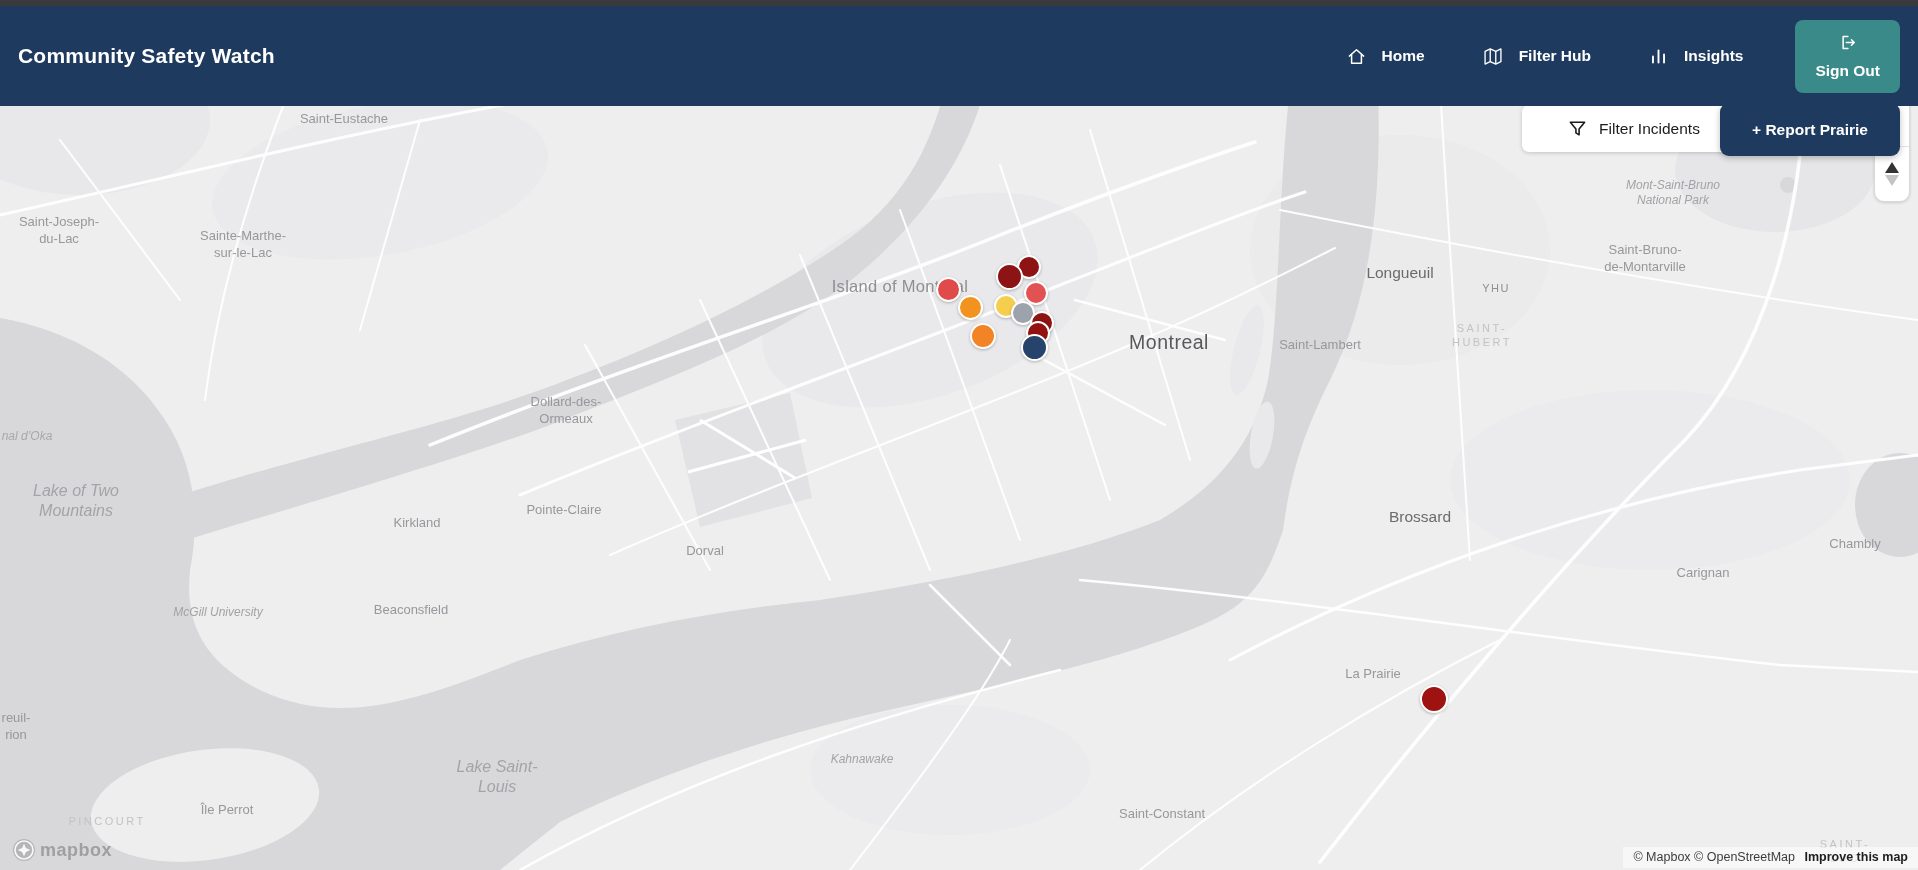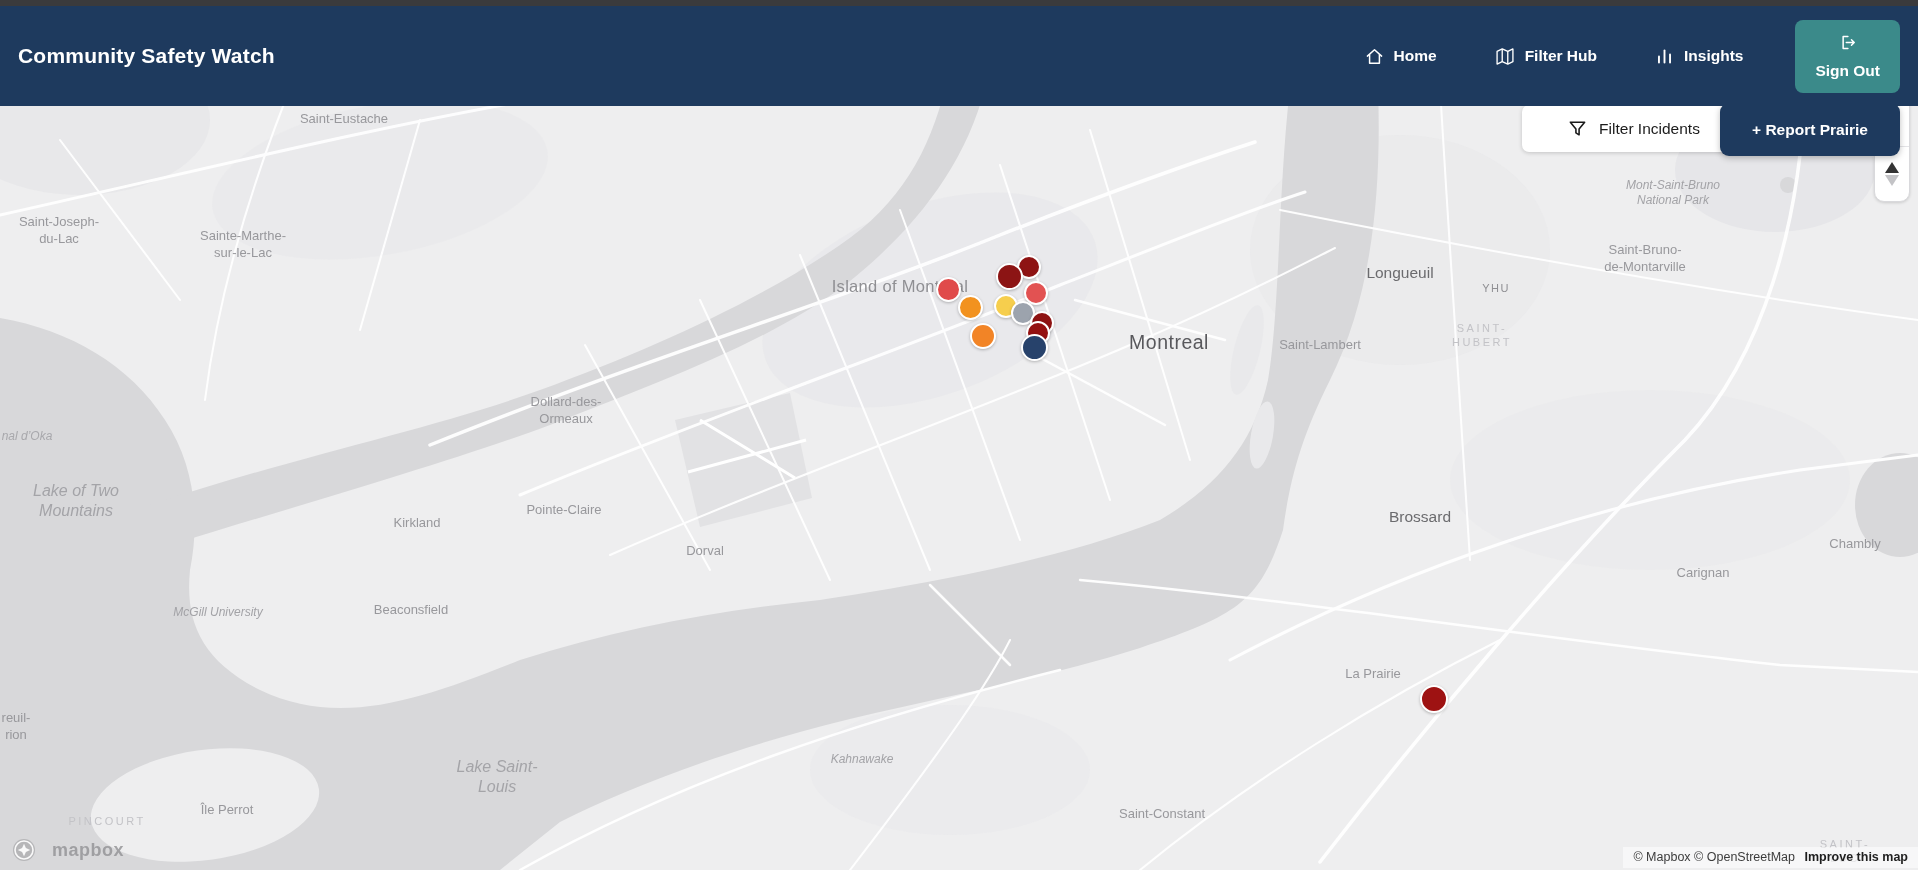--- a/index.html
+++ b/index.html
@@ -4,21 +4,21 @@
 <style>
   html,body{margin:0;padding:0;background:#e9e9ea;}
   #app{position:relative;width:1918px;height:870px;overflow:hidden;font-family:"Liberation Sans",sans-serif;}
 
   
   #top-strip{position:absolute;left:0;top:0;width:100%;height:6px;background:#3a3a3c;z-index:30;}
   #header{position:absolute;left:0;top:6px;width:100%;height:100px;background:#1e3a5e;z-index:25;
           display:flex;align-items:center;justify-content:space-between;box-sizing:border-box;padding:0 16px 0 18px;}
   #app-title{color:#fff;font-size:21px;font-weight:bold;letter-spacing:.2px;}
   #nav{display:flex;align-items:center;gap:58px;margin-right:2px;}
-  .nav-item{display:flex;align-items:flex-start;gap:10px;color:#fff;font-size:15.5px;font-weight:600;cursor:pointer;}
+  .nav-item{display:flex;align-items:flex-start;gap:16px;color:#fff;font-size:15.5px;font-weight:600;cursor:pointer;}
   .nav-item svg{display:block;}
   #signout-btn{display:flex;align-items:center;gap:10px;background:#3b8a8a;color:#fff;border:none;
                font-family:"Liberation Sans",sans-serif;font-size:15.5px;font-weight:bold;
                padding:13px 20px;border-radius:8px;cursor:pointer;margin-left:-6px;flex-direction:column;}
 
   
   #map-canvas{position:absolute;left:0;top:0;z-index:1;}
   #label-layer,#marker-layer{position:absolute;left:0;top:0;width:1918px;height:870px;pointer-events:none;}
   #label-layer{z-index:3;} #marker-layer{z-index:4;}
 
@@ -53,21 +53,21 @@
   #nav-control .seg{flex:1;display:flex;align-items:center;justify-content:center;cursor:pointer;}
   #nav-control .seg + .seg{border-top:1px solid #e4e4e7;}
   #zoom-in-glyph{font-size:19px;color:#333;font-weight:bold;line-height:1;}
   .compass-up{width:0;height:0;border-left:7px solid transparent;border-right:7px solid transparent;border-bottom:11px solid #333;}
   .compass-down{width:0;height:0;border-left:7px solid transparent;border-right:7px solid transparent;border-top:11px solid #c3c3c6;margin-top:2px;}
 
   
   #attribution{position:absolute;right:0;bottom:2px;z-index:12;background:rgba(255,255,255,.55);
                padding:3px 10px 4px 10px;font-size:12.5px;color:#3c3c3c;white-space:nowrap;}
   #attribution .improve{font-weight:bold;color:#1f1f1f;margin-left:6px;}
-  #mapbox-logo{position:absolute;left:12px;bottom:8px;z-index:12;display:flex;align-items:center;gap:16px;opacity:.85;}
+  #mapbox-logo{position:absolute;left:12px;bottom:8px;z-index:12;display:flex;align-items:center;gap:4px;opacity:.85;}
   #mapbox-logo .word{font-size:18px;font-weight:bold;color:#969699;letter-spacing:.5px;}
 </style>
 </head>
 <body>
 
 <div id="app">
 
   <svg id="map-canvas" width="1918" height="870" viewBox="0 0 1918 870">
 
     <rect x="0" y="0" width="1918" height="870" fill="#eeeeef"></rect>

